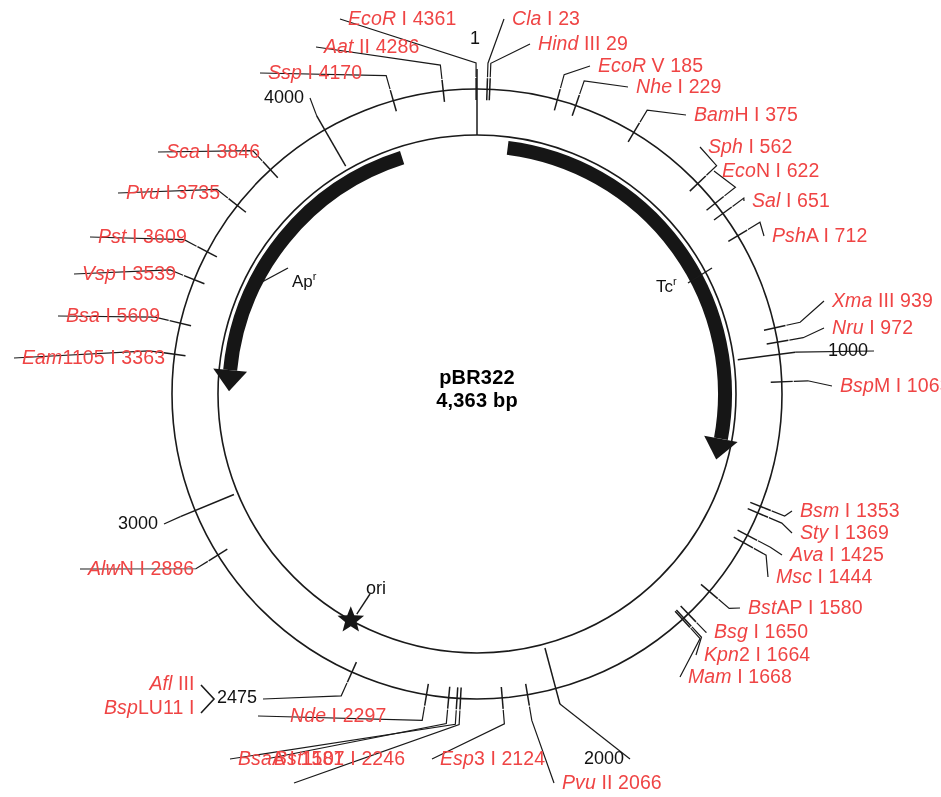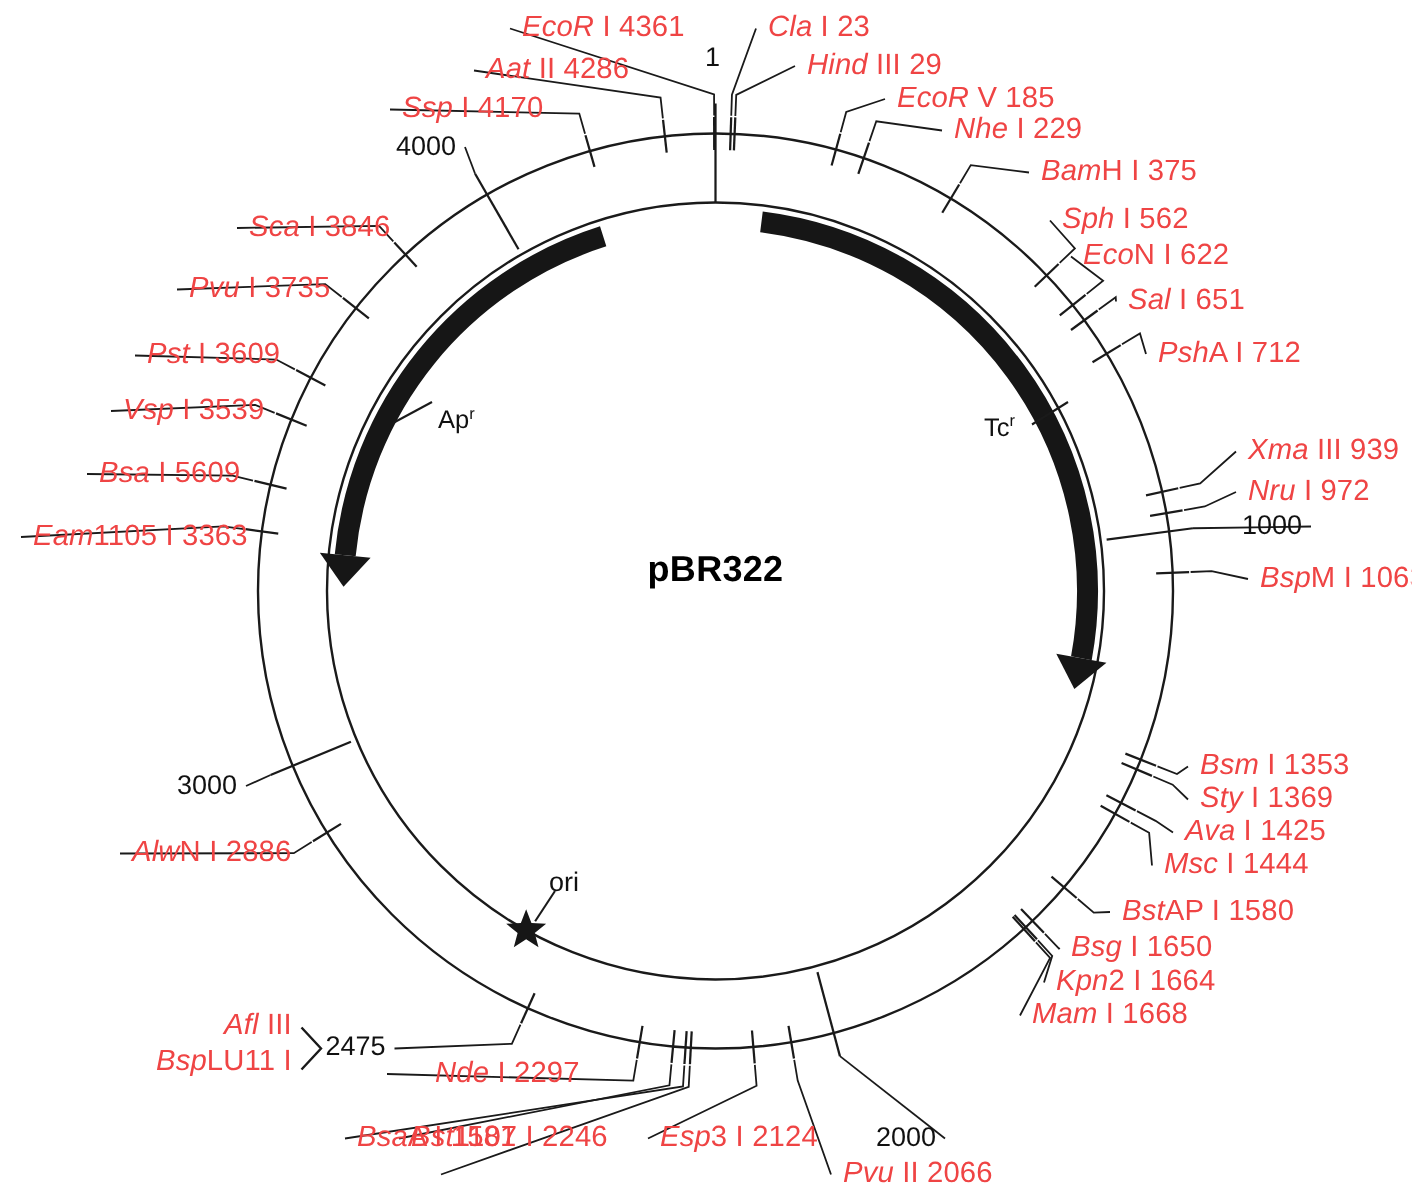--- a/index.html
+++ b/index.html
@@ -4,21 +4,21 @@
 <style>
   html,body{margin:0;padding:0;background:#ffffff;}
   body{width:941px;height:797px;overflow:hidden;
        font-family:"Liberation Sans","DejaVu Sans",sans-serif;color:#1a1a1a;}
   #stage{position:relative;width:941px;height:797px;}
   svg#map{position:absolute;left:0;top:0;width:941px;height:797px;}
   .lbl{position:absolute;white-space:nowrap;font-size:19.5px;line-height:1.05;
        color:#ef4444;letter-spacing:.1px;}
   .lbl .it{font-style:italic;}
   .lbl .ro{font-style:normal;}
-  .ctr-title{position:absolute;text-align:center;font-weight:bold;font-size:24px;
+  .ctr-title{position:absolute;text-align:center;font-weight:bold;font-size:20px;
              letter-spacing:.2px;color:#000;}
   .gene{position:absolute;font-size:17px;color:#111;}
   .gene sup{font-size:11px;}
   .tiny{position:absolute;font-size:18px;color:#111;}
 </style>
 </head>
 <body>
 
 <div id="stage">
 
@@ -124,20 +124,21 @@
         <path d="M 346.96719247559565 683.1028691786389 L 341.22441864171026 695.8708192370016 L 263 699" fill="none" stroke="#1a1a1a" stroke-width="1.2"></path>
       </g>
     <g id="g-ori">
         <polygon points="350.77062420813866,606.1573449773344 354.2973357218935,615.3032430110848 364.0854154362708,615.8311070560852 356.4769633059096,622.0114469435841 358.9996177402333,631.4835828985837 350.77062420813866,626.1573449773344 342.541630676044,631.4835828985837 345.06428511036773,622.0114469435841 337.4558329800065,615.8311070560852 347.2439126943838,615.3032430110848" fill="#161616"></polygon>
         <line x1="356.77062420813866" y1="614.1573449773344" x2="370" y2="594" stroke="#1a1a1a" stroke-width="1.4"></line>
       </g>
   </svg>
 
   <div class="ctr-title" id="center-title" style="left: 357px; top: 366px; width: 240px;">
     <div>pBR322</div>
+    <div>4,363 bp</div>
   </div>
 
   <div id="labels">
       <div class="gene" style="left: 292px; top: 258px; margin-top: 12px;"><span>Ap</span><sup>r</sup></div>
       <div class="gene" style="left: 656px; top: 275px;"><span>Tc</span><sup>r</sup></div>
       <div class="tiny" style="left: 366px; top: 578px;">ori</div>
       <div class="lbl" style="left: 348px; top: 8px;"><span class="it">EcoR</span><span class="ro"> I</span><span class="ro"> 4361</span></div>
       <div class="lbl" style="left: 512px; top: 8px;"><span class="it">Cla</span><span class="ro"> I</span><span class="ro"> 23</span></div>
       <div class="lbl" style="left: 324px; top: 36px;"><span class="it">Aat</span><span class="ro"> II</span><span class="ro"> 4286</span></div>
       <div class="lbl" style="left: 538px; top: 33px;"><span class="it">Hind</span><span class="ro"> III</span><span class="ro"> 29</span></div>

